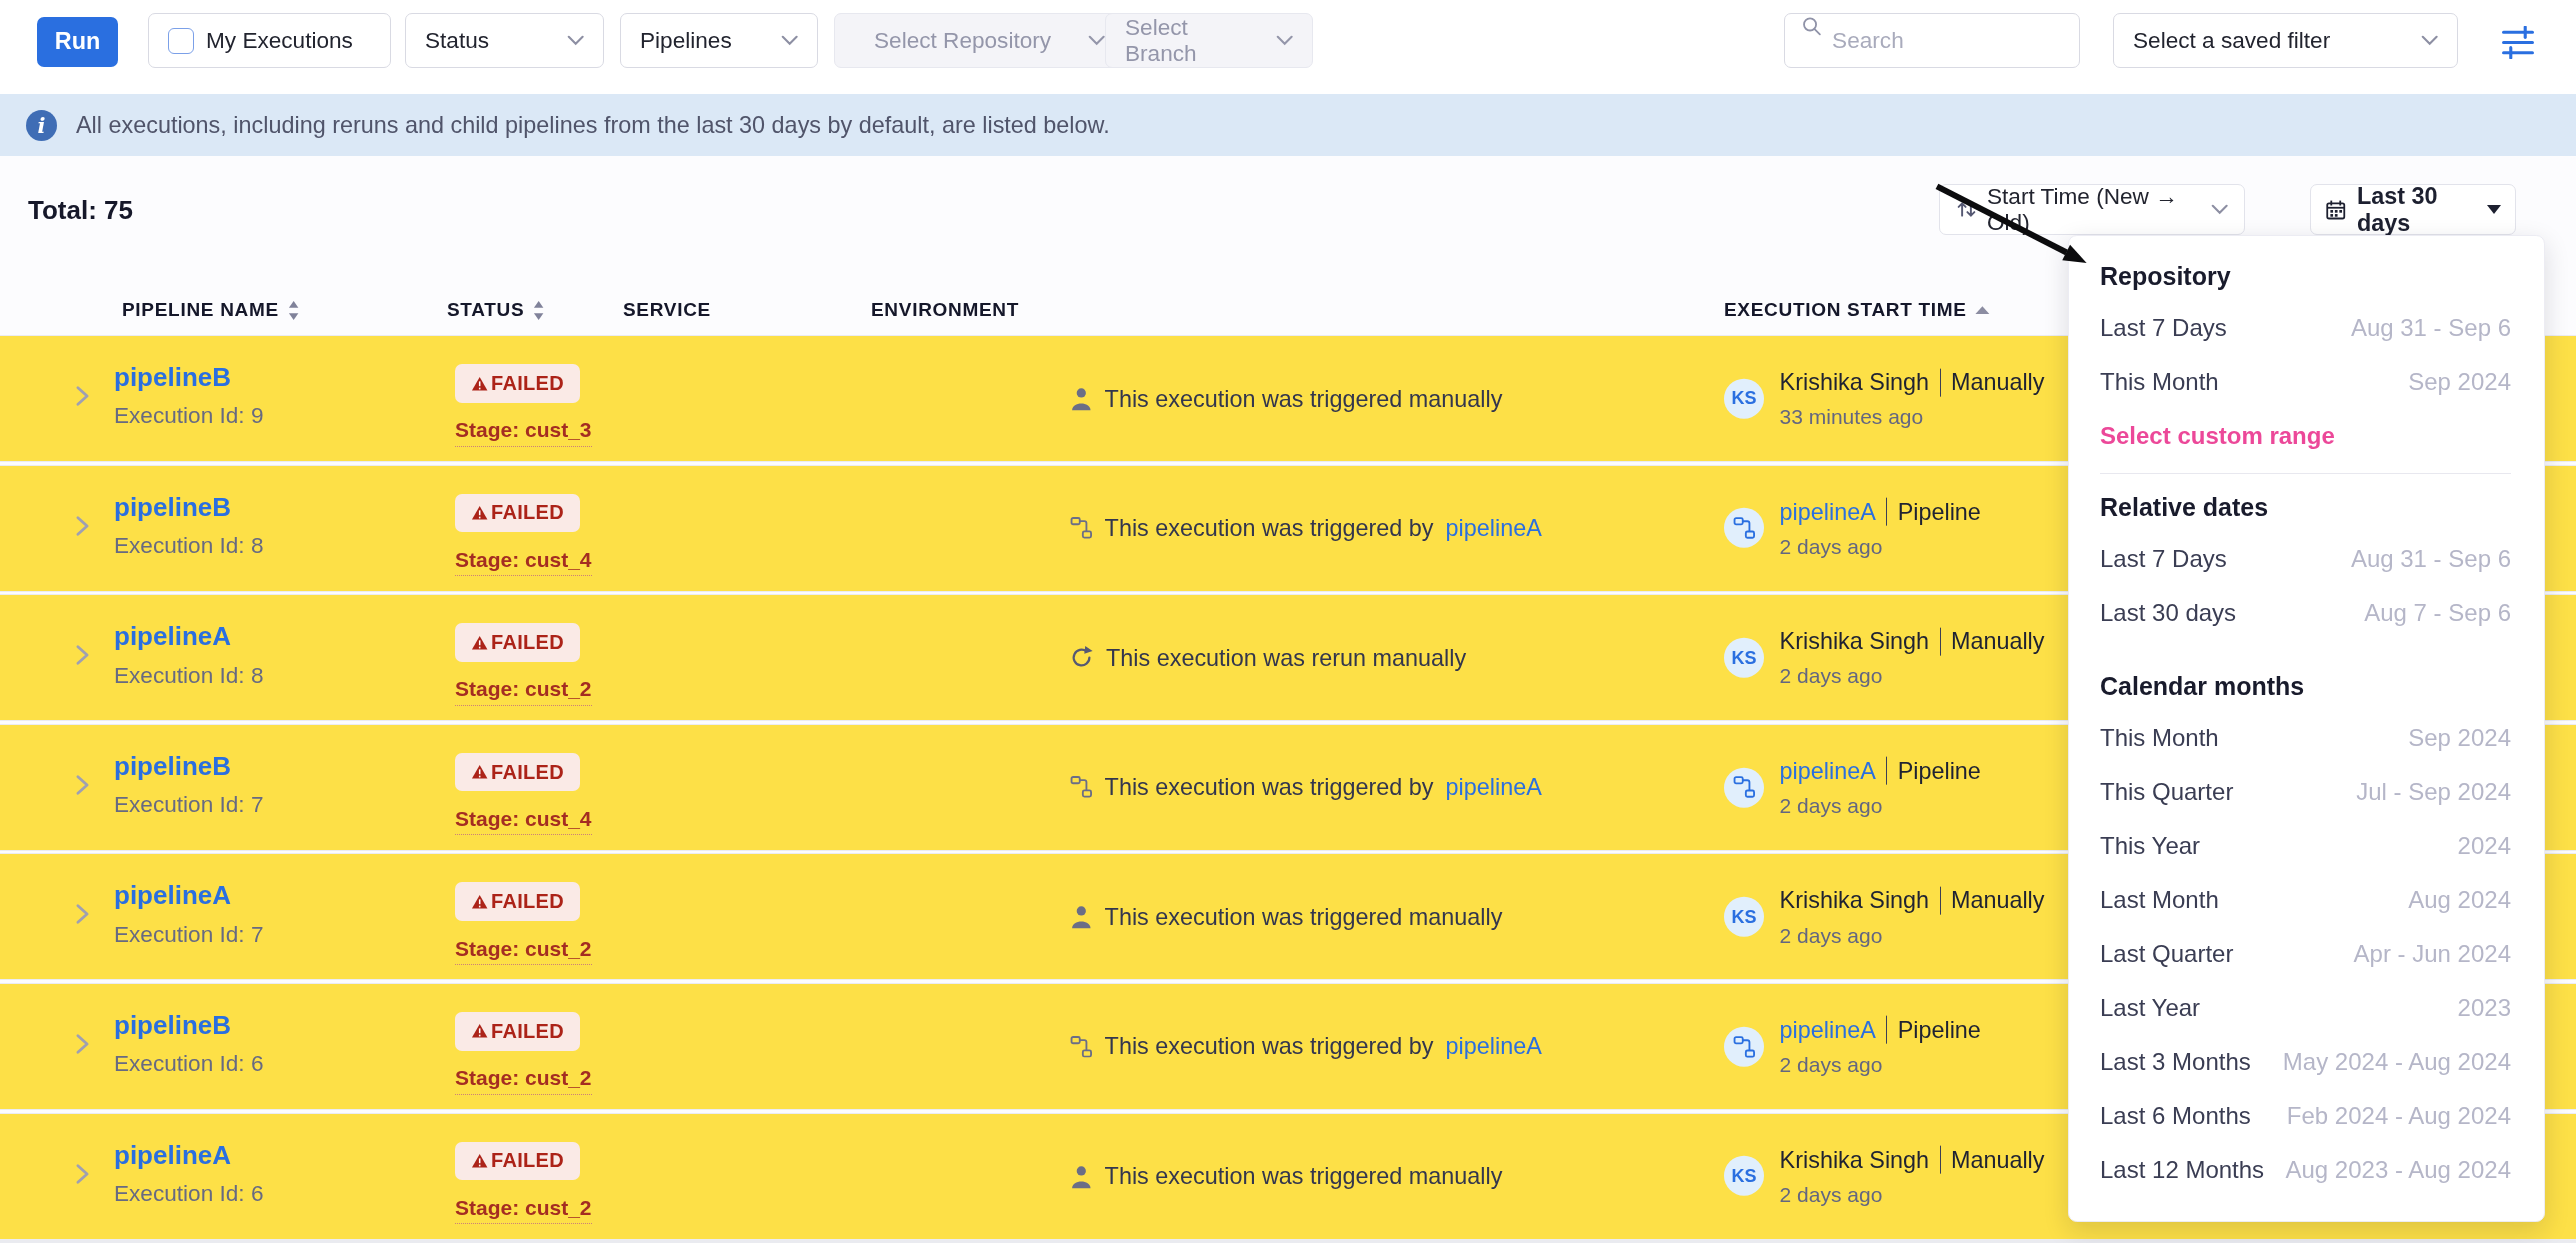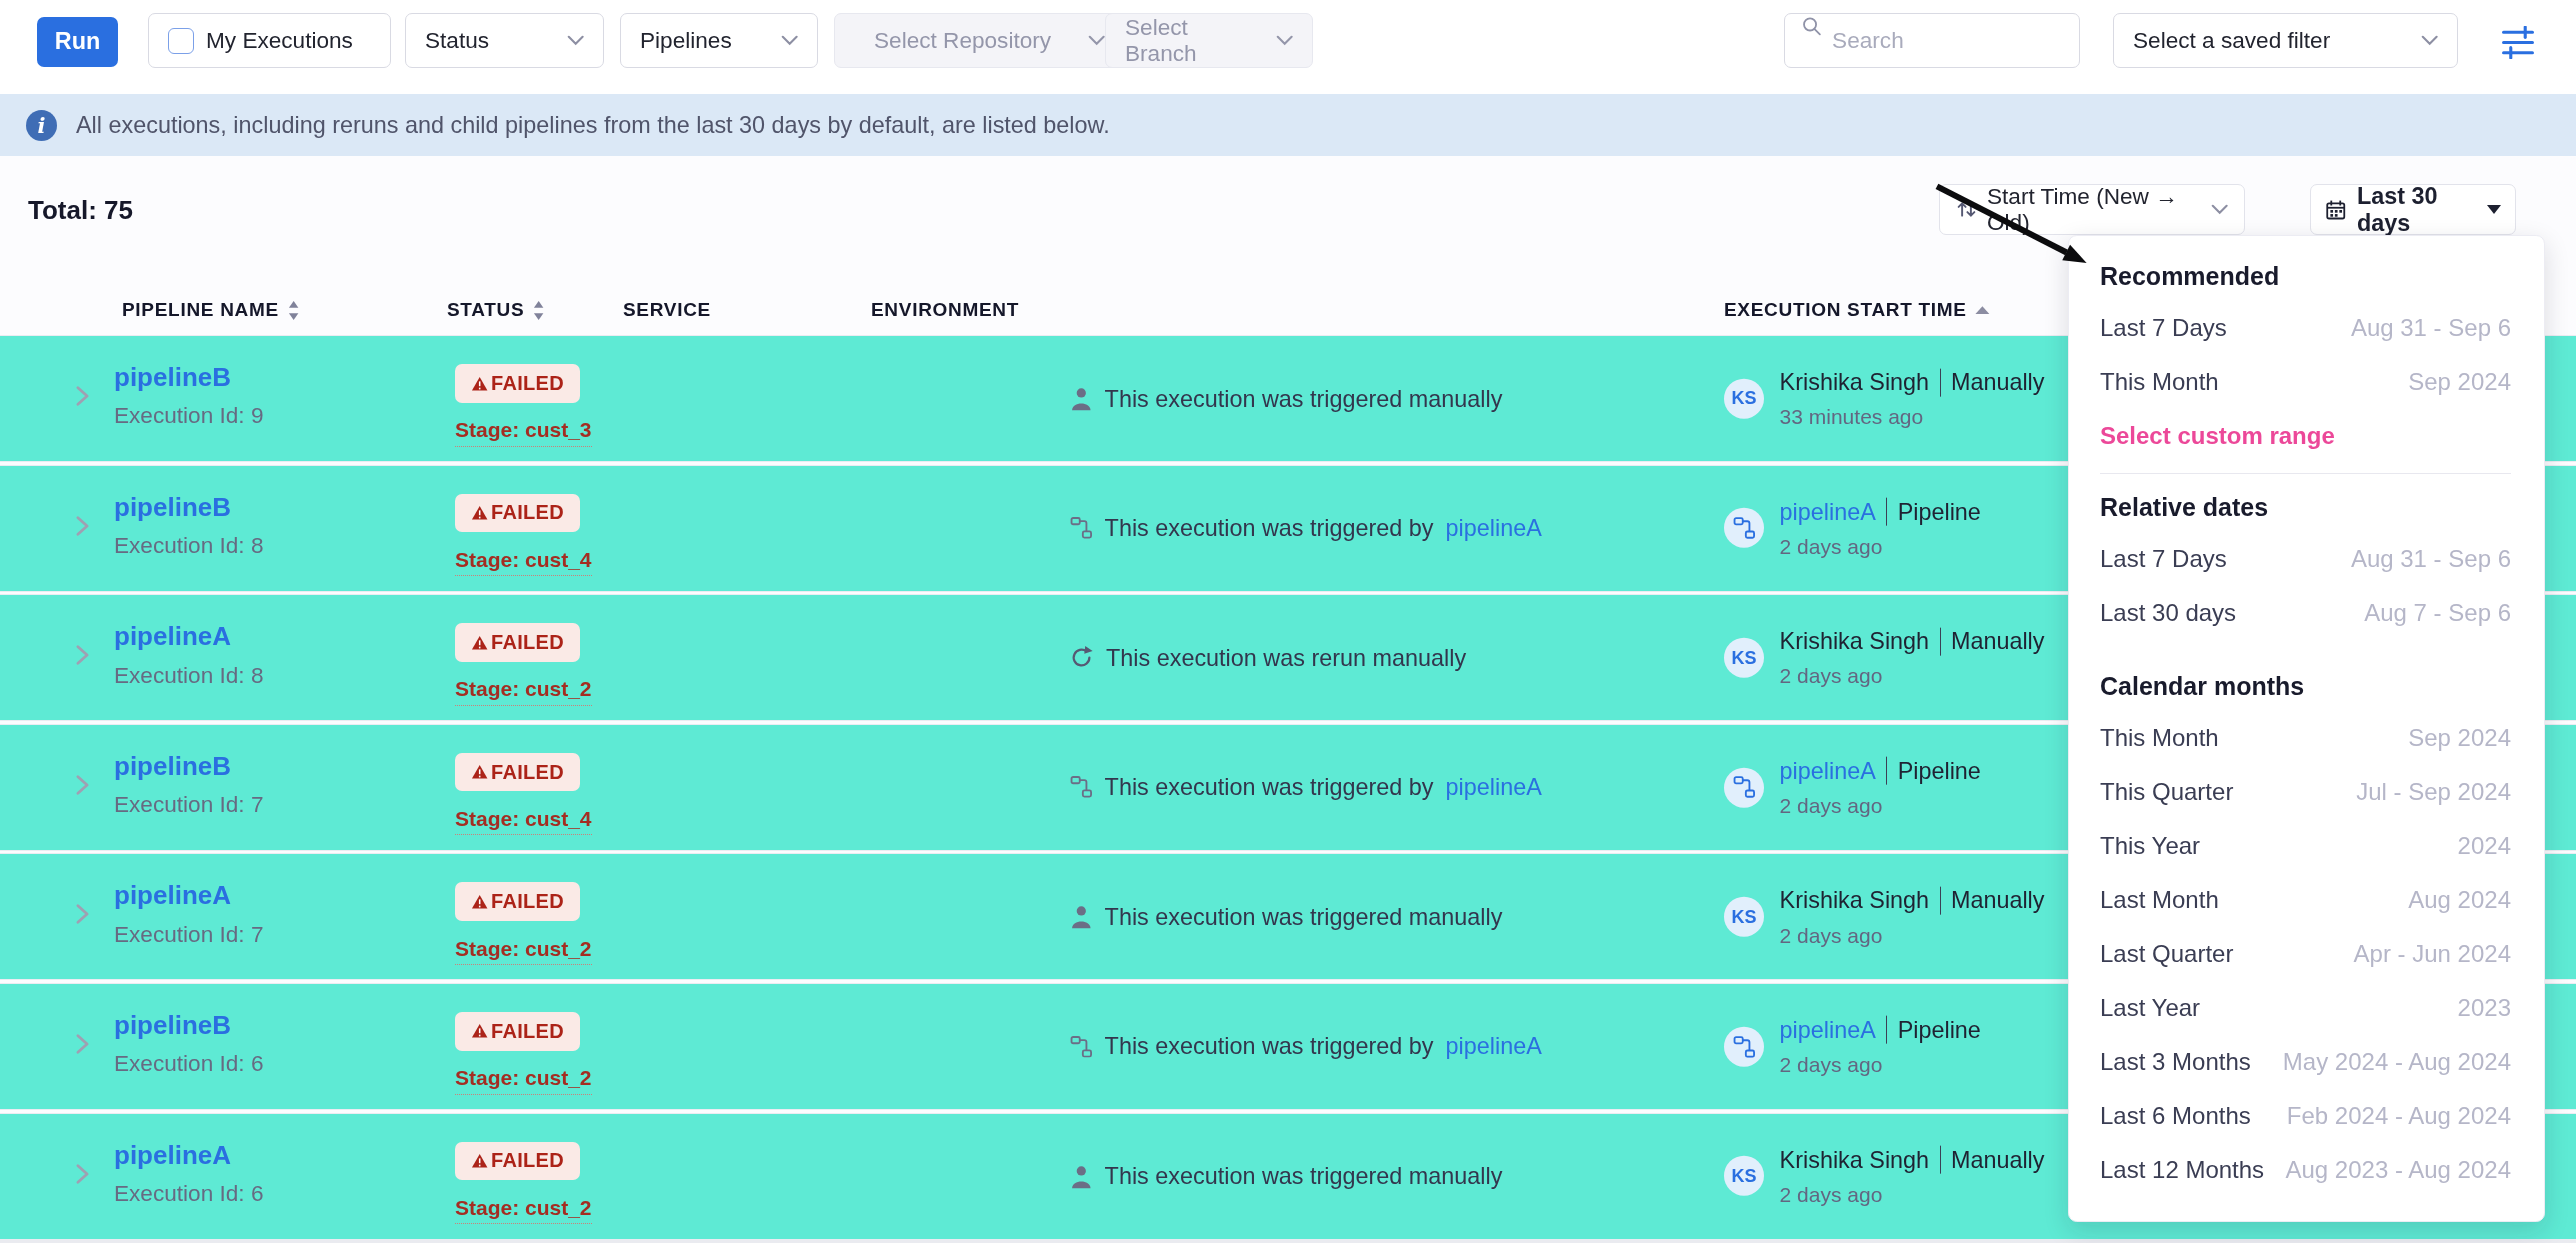--- a/index.html
+++ b/index.html
@@ -63,21 +63,21 @@
 
   
   .thead { position: absolute; top: 299px; left: 8px; width: 2360px; height: 35px; }
   .th { position: absolute; display: flex; align-items: center; gap: 8.7px;
     font-size: 19px; font-weight: 700; letter-spacing: 0.7px; color: #15172a; }
   .th.h0 { left: 114px; } .th.h1 { left: 439px; } .th.h2 { left: 615px; }
   .th.h3 { left: 863px; } .th.h4 { left: 1716px; }
 
   
   .rows { position: absolute; left: 0; top: 335px; width: 2576px; display: flex; flex-direction: column; gap: 2.6px; z-index: 1; }
-  .row { position: relative; width: 2576px; height: 127px; background: #5eead4;
+  .row { position: relative; width: 2576px; height: 127px; background: #fde047;
     border-top: 0.9px solid #ebecf2; border-bottom: 0.9px solid #ebecf2; text-decoration: underline; }
   .row-chevron { position: absolute; left: 73px; top: 48px; }
   .cell-name { position: absolute; left: 114px; top: 26px; }
   .pipe-name { font-size: 26px; font-weight: 700; color: #2a6fe0; text-decoration: none; cursor: pointer; }
   .exec-id { font-size: 22.6px; color: #676a82; margin-top: 10.4px; }
   .cell-status { position: absolute; left: 455px; top: 28px; }
   .badge { display: inline-flex; align-items: center; gap: 3px; background: #faeae6; color: #ac2318;
     font-size: 20px; font-weight: 700; letter-spacing: 0.3px; padding: 7.8px 15.6px; border-radius: 7px; cursor: pointer; }
   .stage { display: inline-block; margin-top: 15.6px; font-size: 21px; font-weight: 700; color: #a42d22;
     border-bottom: 1.7px dotted #cc8078; padding-bottom: 3.5px; cursor: pointer; }
@@ -554,21 +554,21 @@
             </span>
         <div class="ago">2 days ago</div>
       </span>
     </div>
   </div>
     </div>
 
   <div class="bottom-strip"></div>
 
   <div class="date-menu" id="date-menu">
-      <div class="menu-header">Recommended</div>
+      <div class="menu-header">Repository</div>
       <div class="menu-item">
        <span class="mi-label">Last 7 Days</span>
        <span class="mi-value">Aug 31 - Sep 6</span>
      </div>
       <div class="menu-item">
        <span class="mi-label">This Month</span>
        <span class="mi-value">Sep 2024</span>
      </div>
       <div class="menu-item link">
        <span class="mi-label">Select custom range</span>

